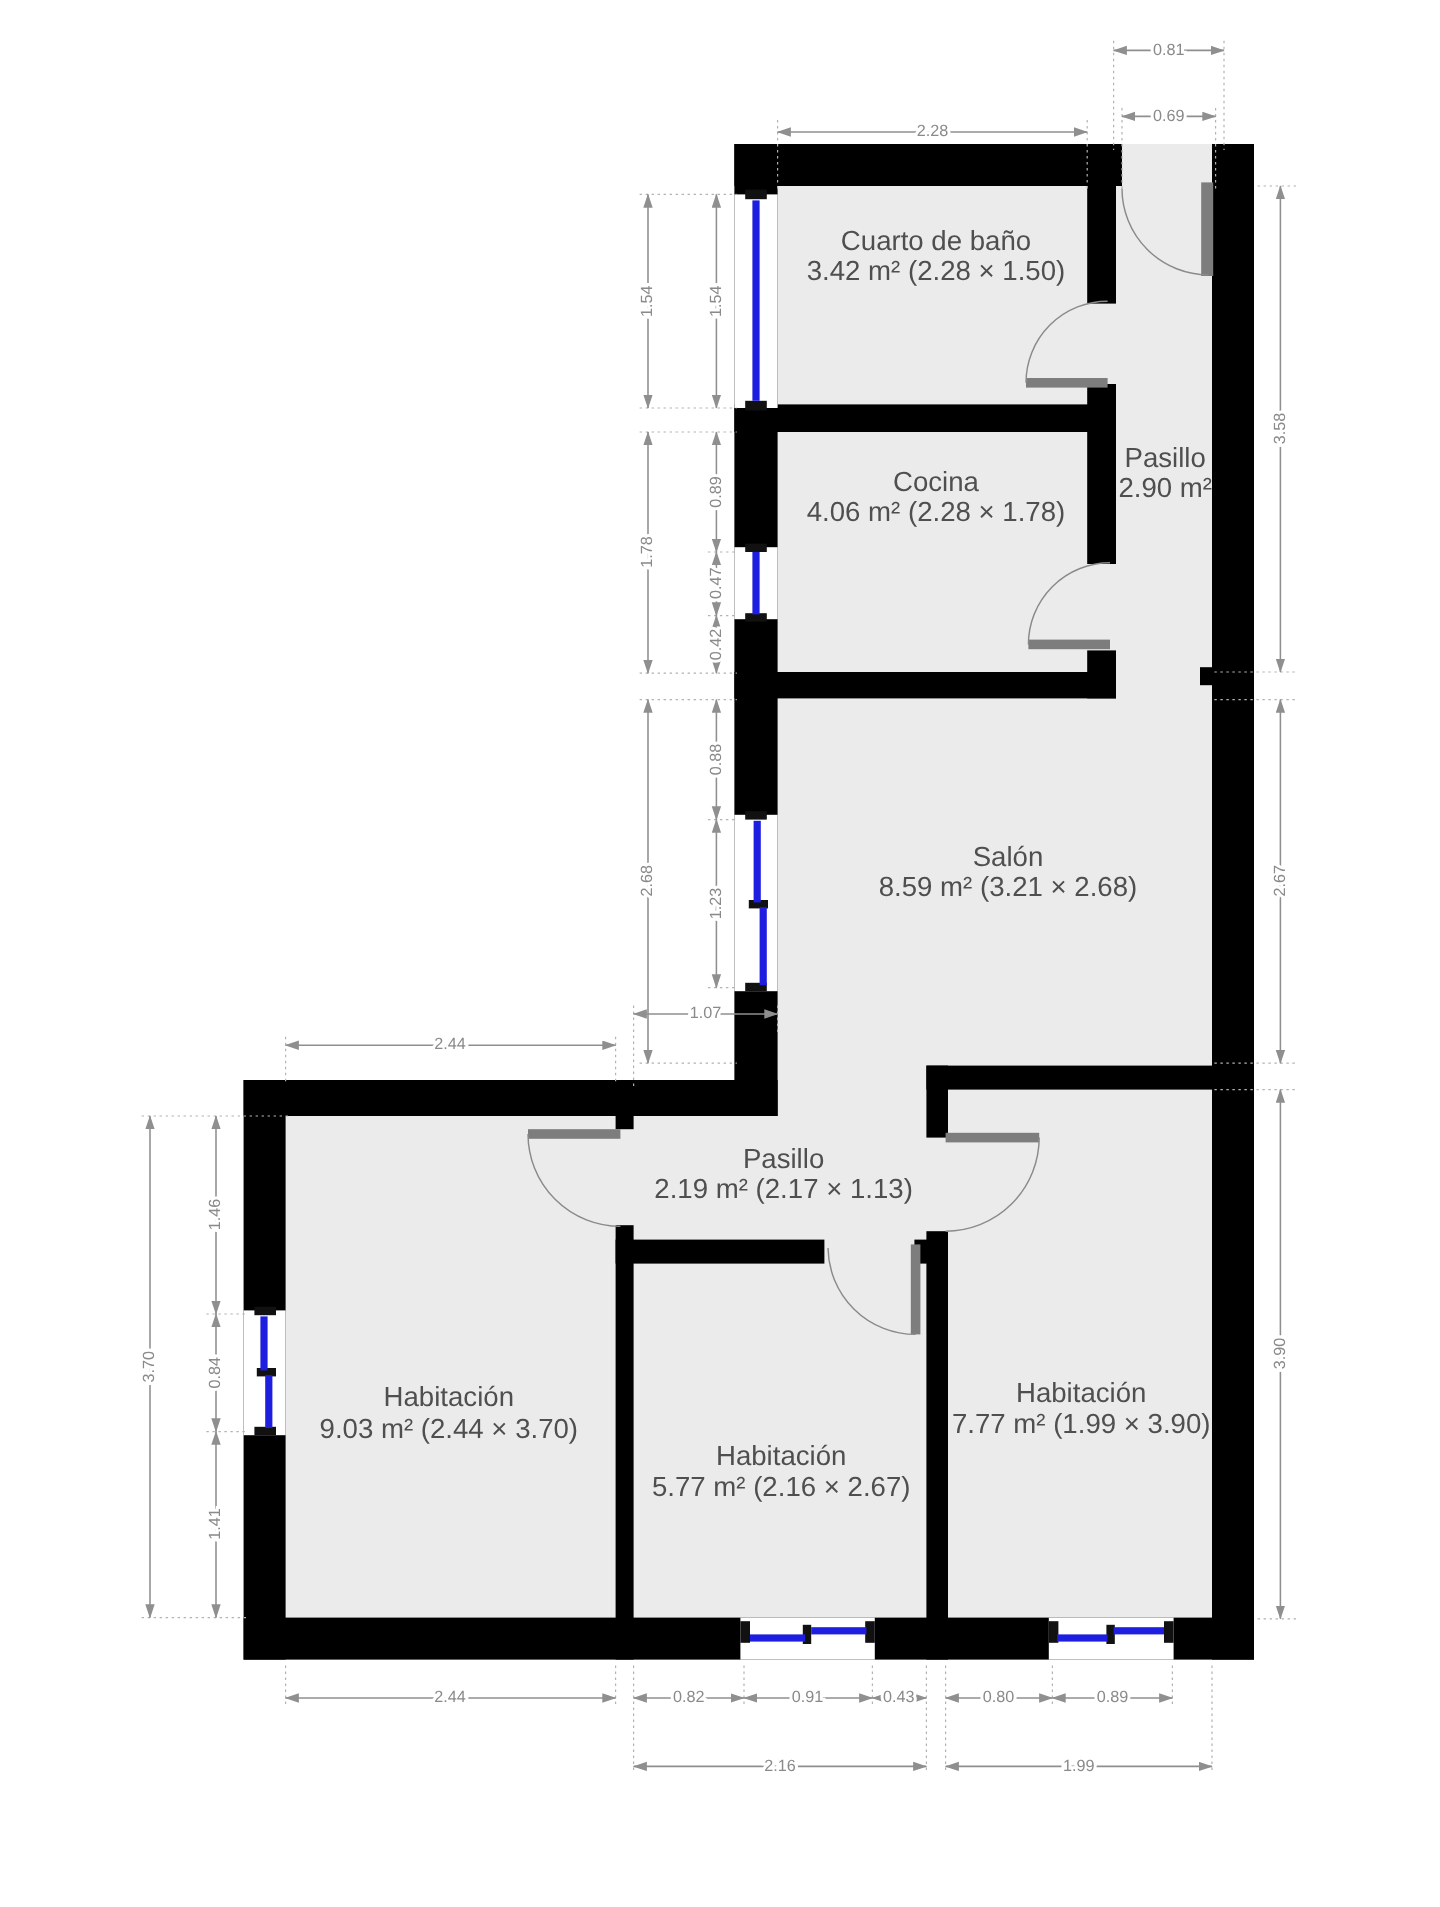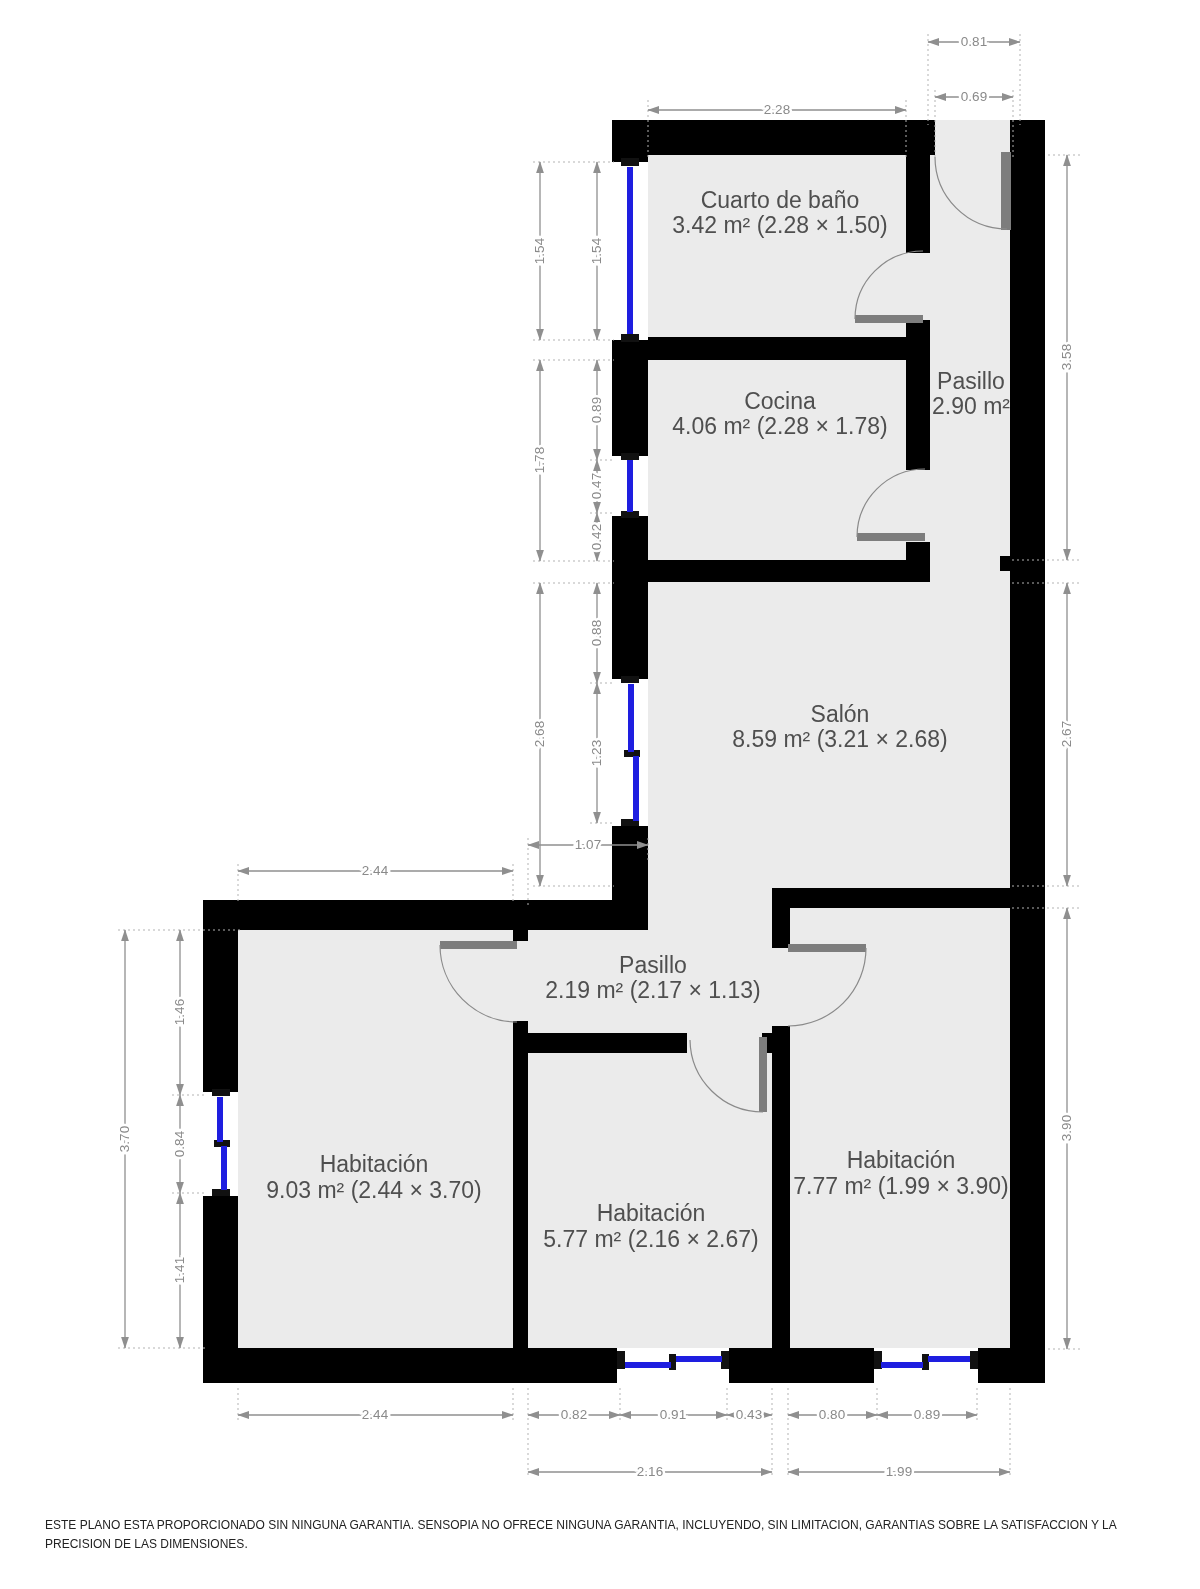--- a/index.html
+++ b/index.html
@@ -236,14 +236,13 @@
   <g>
     <text class="rname" x="651" y="1221">Habitación</text>
     <text class="rarea" x="651" y="1247">5.77 m² (2.16 × 2.67)</text>
   </g>
   <g>
     <text class="rname" x="901" y="1168">Habitación</text>
     <text class="rarea" x="901" y="1194">7.77 m² (1.99 × 3.90)</text>
   </g>
 </svg>
 
-<div class="disclaimer">ESTE PLANO ESTA PROPORCIONADO SIN NINGUNA GARANTIA. SENSOPIA NO OFRECE NINGUNA GARANTIA, INCLUYENDO, SIN LIMITACION, GARANTIAS SOBRE LA SATISFACCION Y LA PRECISION DE LAS DIMENSIONES.</div>
 </div>
 
 </body></html>

